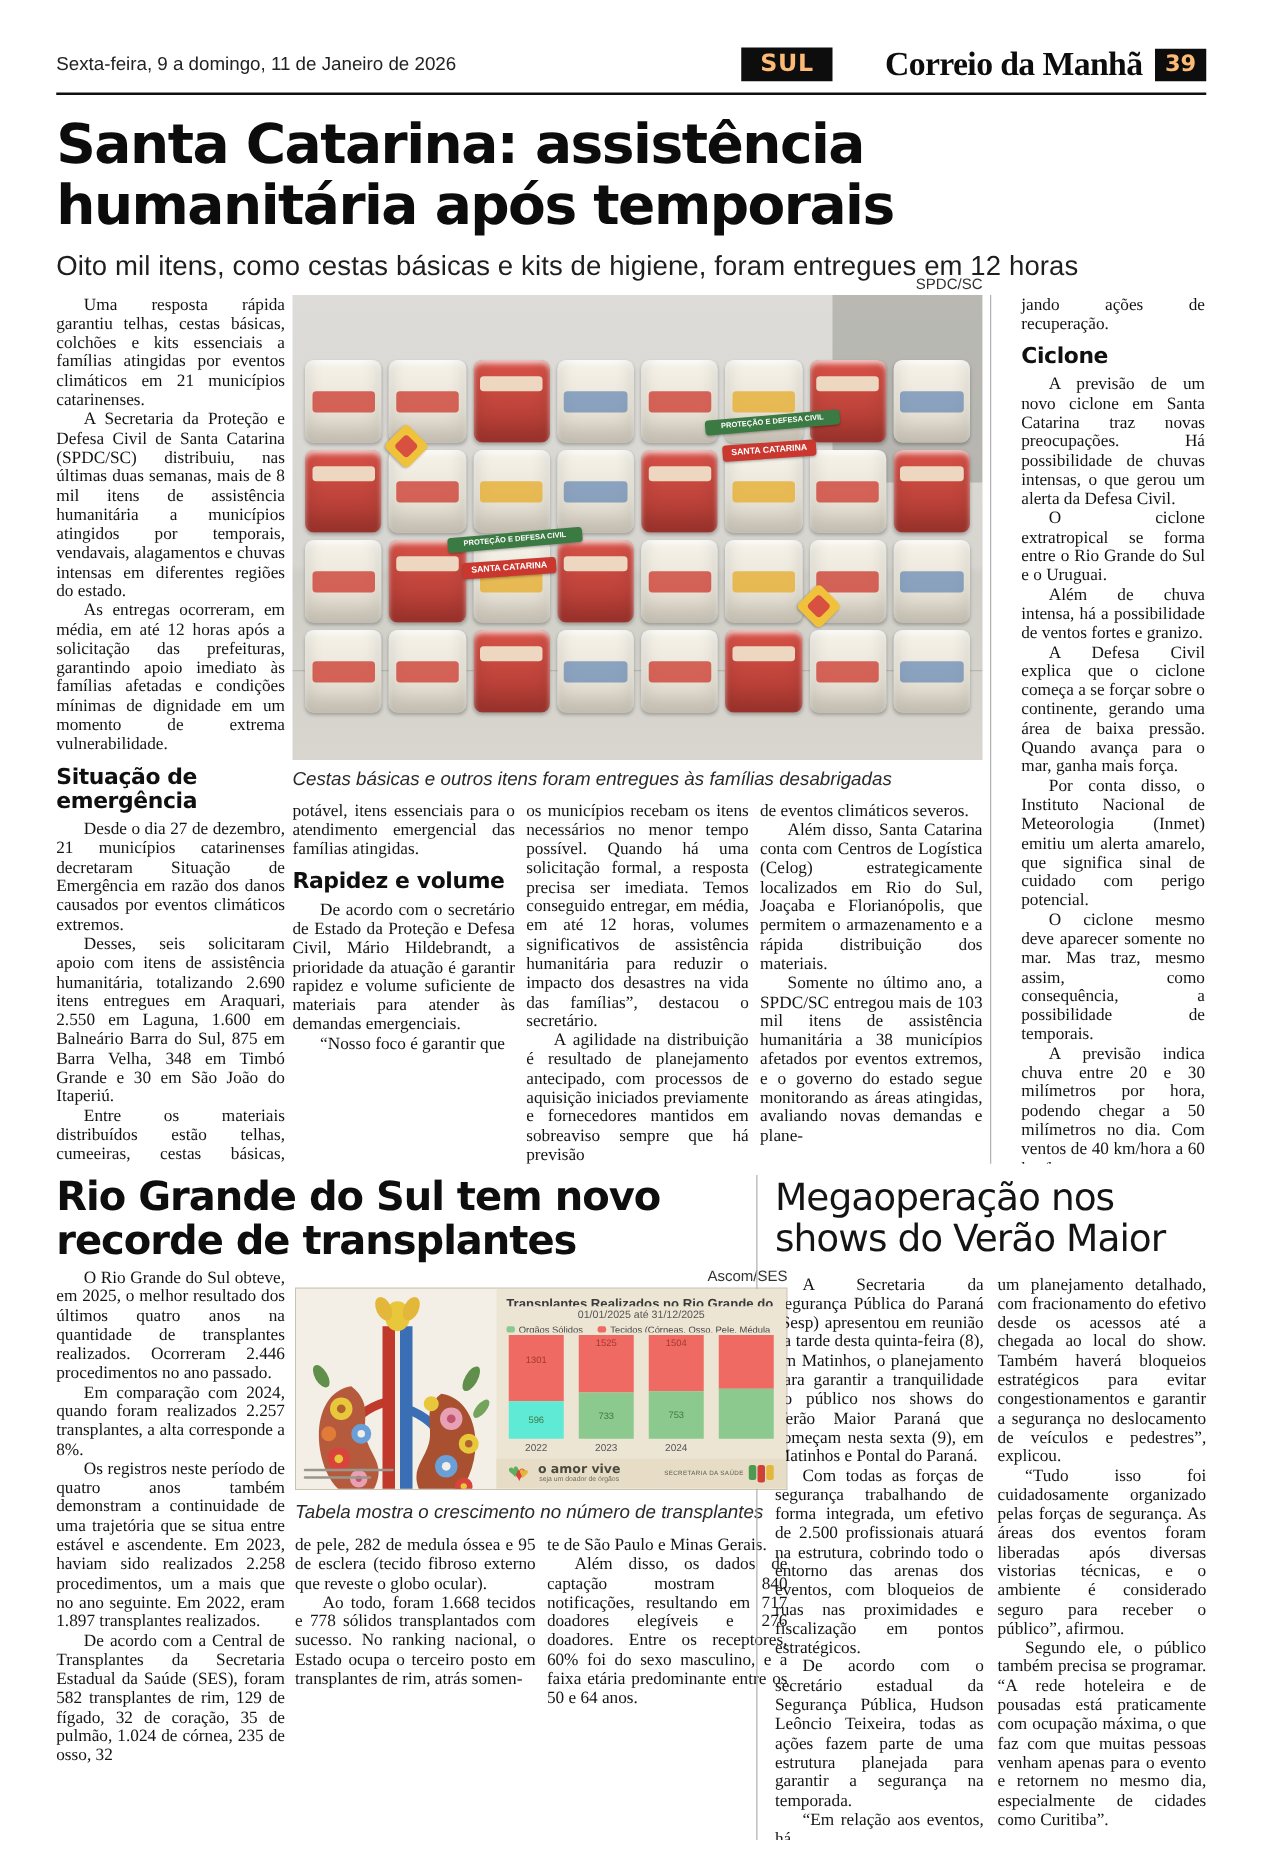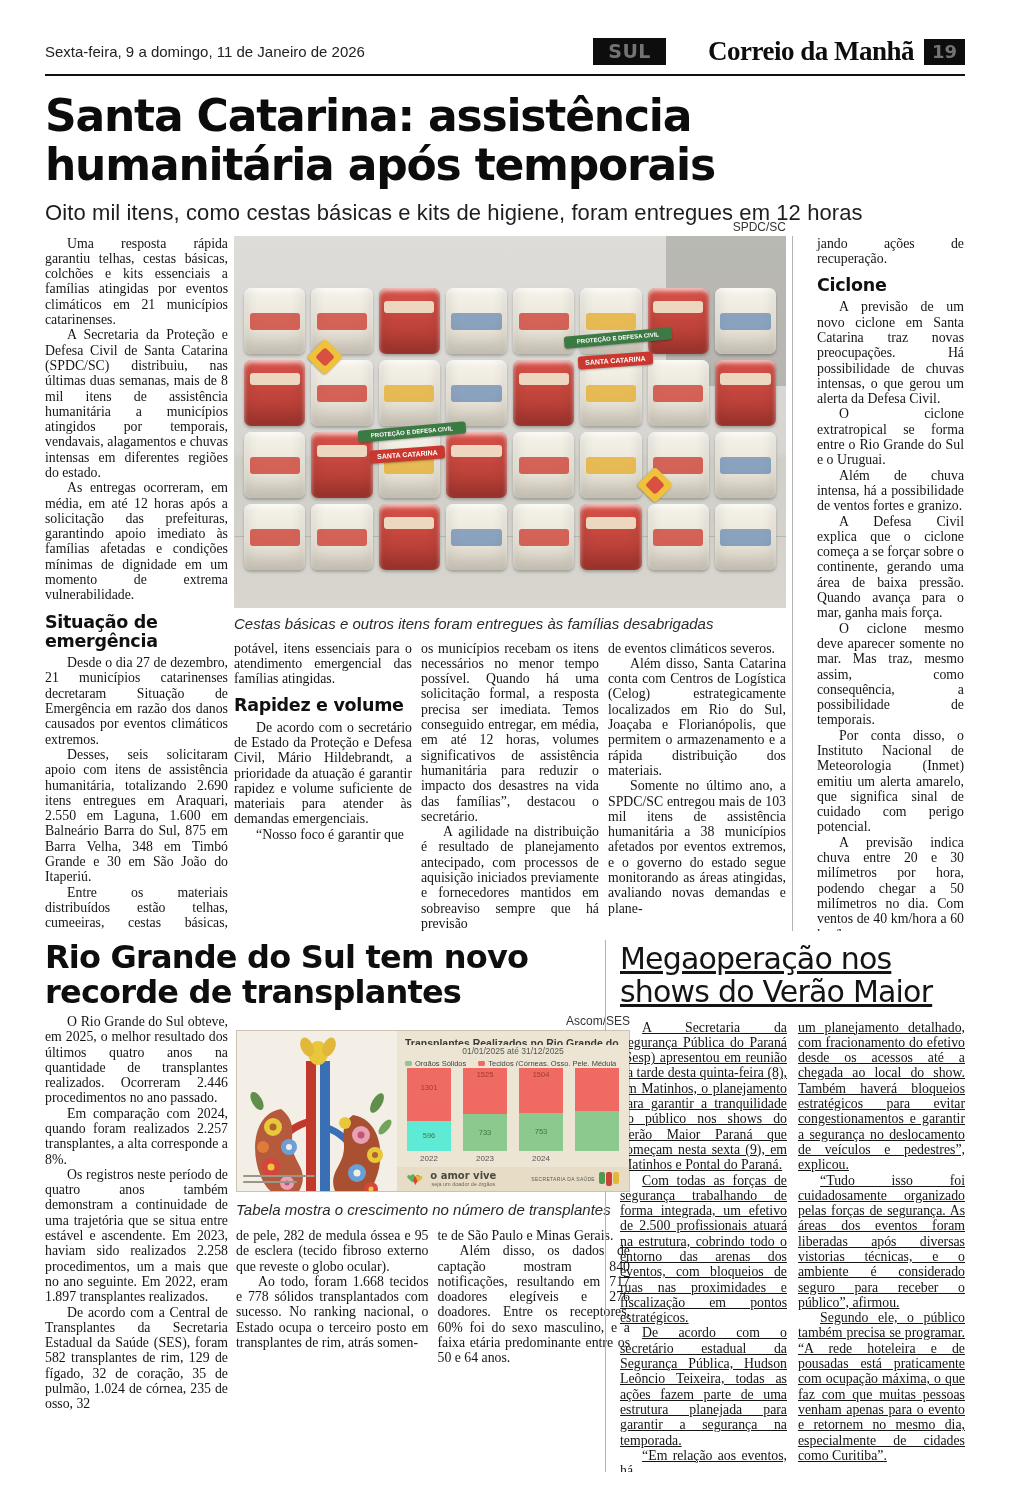--- a/index.html
+++ b/index.html
@@ -3,21 +3,21 @@
 <meta charset="utf-8">
 <style>
   html,body { margin:0; padding:0; background:#ffffff; }
   .page { position:relative; width:1010px; height:1488px; background:#fff; box-sizing:border-box;
           padding:36px 45px 0 45px; overflow:hidden; color:#141414;
           font-family:"Liberation Serif", serif; }
 
   
   .hdr { display:flex; align-items:center; border-bottom:2px solid #101010; padding-bottom:7px; }
   .hdr-date { flex:1; font-family:"Liberation Sans",sans-serif; font-size:15px; color:#222; }
-  .badge { background:#0d0d0d; color:#737373; font-family:"DejaVu Sans",sans-serif; font-weight:bold; }
+  .badge { background:#0d0d0d; color:#fdba74; font-family:"DejaVu Sans",sans-serif; font-weight:bold; }
   .badge-sul { font-size:19px; padding:2px 15px 3px; margin-right:42px; letter-spacing:0.5px; }
   .masthead { font-family:"Liberation Serif",serif; font-weight:bold; font-size:27px; color:#0d0d0d;
               letter-spacing:-0.5px; margin-right:10px; white-space:nowrap; }
   .badge-page { font-size:18px; padding:2px 8px 3px; }
 
   
   .a1-headline { font-family:"DejaVu Sans","Liberation Sans",sans-serif; font-weight:bold;
                  font-size:44px; line-height:1.12; letter-spacing:-1.2px; color:#0c0c0c;
                  margin:15px 0 10px; }
   .a1-subhead  { font-family:"Liberation Sans",sans-serif; font-size:22px; font-weight:normal;
@@ -69,21 +69,21 @@
   .a2 { padding-right:12px; }
   .a2-headline { font-family:"DejaVu Sans","Liberation Sans",sans-serif; font-weight:bold;
                  font-size:32px; line-height:1.1; letter-spacing:-0.8px; color:#0e0e0e; margin:0 0 4px; }
   .a2-body { display:grid; grid-template-columns:183px 1fr; column-gap:8px; }
   .a2-credit { text-align:right; font-family:"Liberation Sans",sans-serif; font-size:12px; color:#333;
                margin:0 0 2px; }
   .a2-caption { font-family:"Liberation Sans",sans-serif; font-style:italic; font-size:15px; color:#2a2a2a;
                 margin:9px 0 10px; }
   .a2-cols2 { display:grid; grid-template-columns:1fr 1fr; column-gap:9px; height:156px; overflow:hidden; }
 
-  .a3 { border-left:1px solid #b3b3b3; padding-left:14px;text-decoration:underline; }
+  .a3 { border-left:1px solid #b3b3b3; padding-left:14px; }
   .a3-headline { font-family:"DejaVu Sans","Liberation Sans",sans-serif; font-weight:normal;
                  font-size:30px; line-height:1.1; letter-spacing:-0.8px; color:#141414; margin:2px 0 12px; }
   .a3-cols { display:grid; grid-template-columns:1fr 1fr; column-gap:11px; height:452px; overflow:hidden; }
 
   
   .chart-wrap { display:flex; height:162px; border:1px solid #cac3b2; box-sizing:border-box; overflow:hidden; }
   .chart-illu { width:160px; position:relative; background:#f3efe6; flex:none; }
   .tiny-bar { position:absolute; height:2px; background:#9a968c; border-radius:1px; }
   .chart-main { flex:1; background:#ece5d4; padding:6px 8px 0; display:flex; flex-direction:column;
                 overflow:hidden; position:relative; }
@@ -127,21 +127,21 @@
 </style>
 </head>
 <body>
 
 <div class="page">
 
   <div class="hdr">
     <div class="hdr-date">Sexta-feira, 9 a domingo, 11 de Janeiro de 2026</div>
     <div class="badge badge-sul">SUL</div>
     <div class="masthead">Correio da Manhã</div>
-    <div class="badge badge-page">19</div>
+    <div class="badge badge-page">39</div>
   </div>
 
   <div>
     <h1 class="a1-headline">Santa Catarina: assistência humanitária após temporais</h1>
     <div class="a1-subhead">Oito mil itens, como cestas básicas e kits de higiene, foram entregues em 12 horas</div>
 
     <div class="a1-body">
       <div class="col">
           <p class="blk-p">Uma resposta rápida garantiu telhas, cestas básicas, colchões e kits essenciais a famílias atingidas por eventos climáticos em 21 municípios catarinenses.</p>
           <p class="blk-p">A Secretaria da Proteção e Defesa Civil de Santa Catarina (SPDC/SC) distribuiu, nas últimas duas semanas, mais de 8 mil itens de assistência humanitária a municípios atingidos por temporais, vendavais, alagamentos e chuvas intensas em diferentes regiões do estado.</p>
@@ -224,22 +224,22 @@
         </div>
       </div>
 
       <div class="col a1-c5">
           <p class="blk-cont">jando ações de recuperação.</p>
           <h3 class="blk-sub">Ciclone</h3>
           <p class="blk-p">A previsão de um novo ciclone em Santa Catarina traz novas preocupações. Há possibilidade de chuvas intensas, o que gerou um alerta da Defesa Civil.</p>
           <p class="blk-p">O ciclone extratropical se forma entre o Rio Grande do Sul e o Uruguai.</p>
           <p class="blk-p">Além de chuva intensa, há a possibilidade de ventos fortes e granizo.</p>
           <p class="blk-p">A Defesa Civil explica que o ciclone começa a se forçar sobre o continente, gerando uma área de baixa pressão. Quando avança para o mar, ganha mais força.</p>
+          <p class="blk-p">Por conta disso, o Instituto Nacional de Meteorologia (Inmet) emitiu um alerta amarelo, que significa sinal de cuidado com perigo potencial.</p>
           <p class="blk-p">O ciclone mesmo deve aparecer somente no mar. Mas traz, mesmo assim, como consequência, a possibilidade de temporais.</p>
-          <p class="blk-p">Por conta disso, o Instituto Nacional de Meteorologia (Inmet) emitiu um alerta amarelo, que significa sinal de cuidado com perigo potencial.</p>
           <p class="blk-p">A previsão indica chuva entre 20 e 30 milímetros por hora, podendo chegar a 50 milímetros no dia. Com ventos de 40 km/hora a 60 km/hora.</p>
           <p class="blk-p">Com a possibilidade também de chuva de granizo, todo esse quadro alerta para a possibilidade de derrubada de árvores, de galhos, postes de iluminação e outros transtornos semelhantes.</p>
           <p class="blk-byline">Com informações da Ascom/SDC</p>
         </div>
     </div>
   </div>
 
   <div class="bottom">
 
     <div class="a2">

